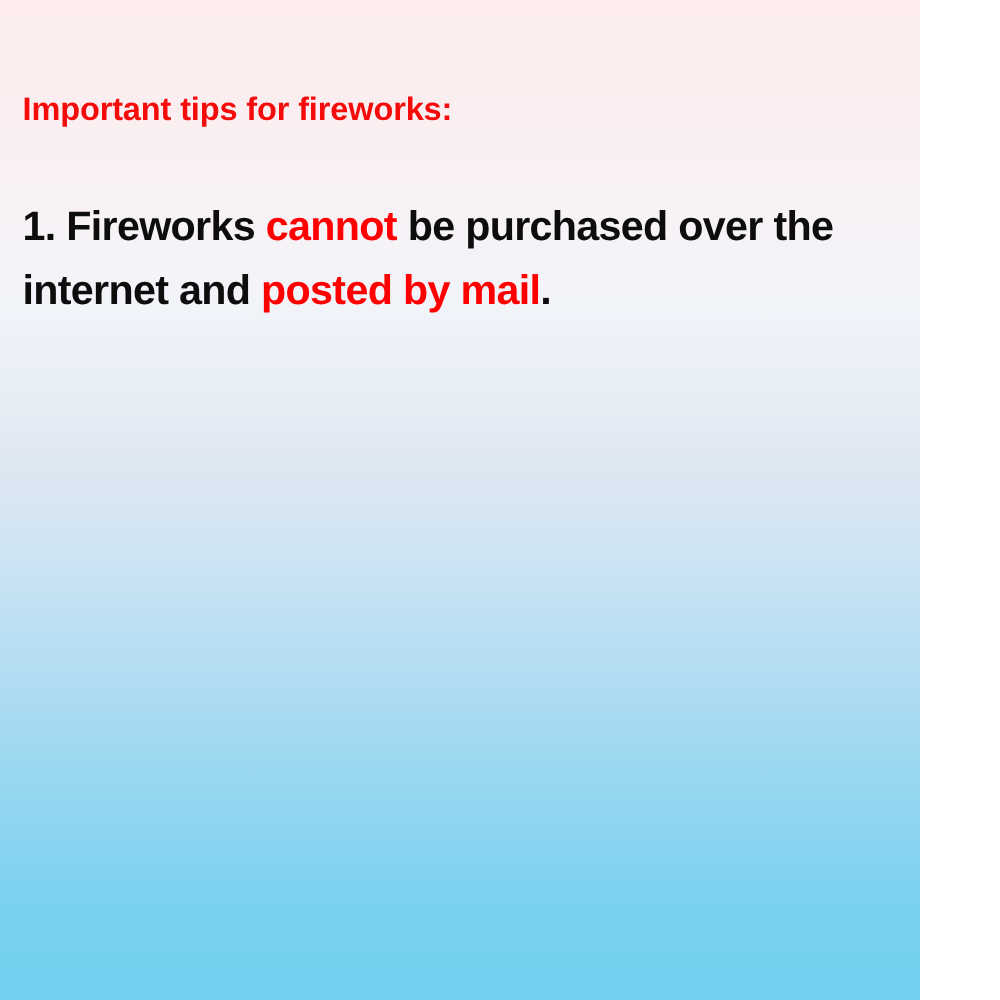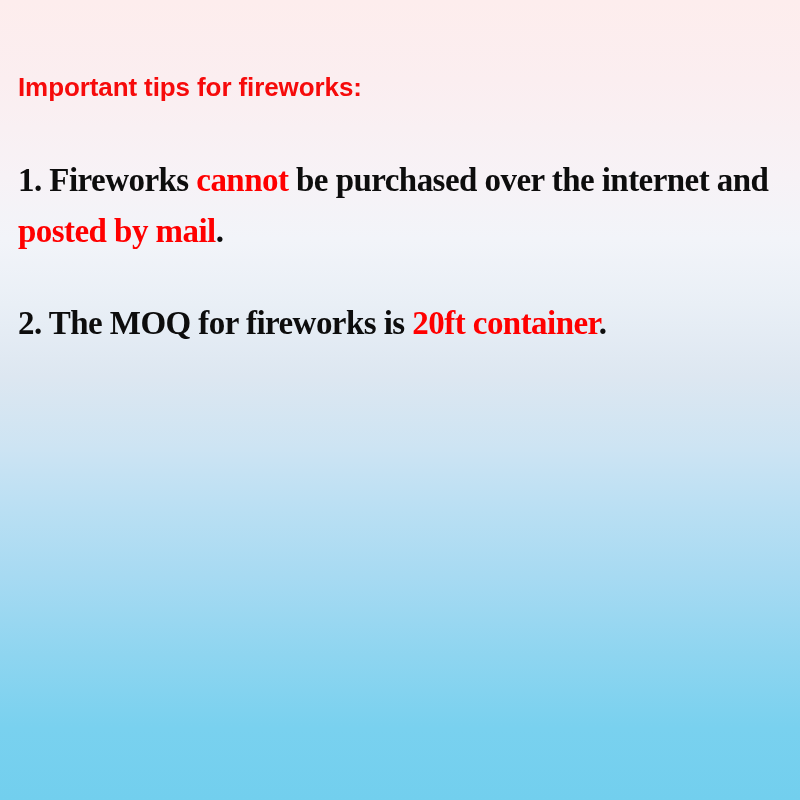--- a/index.html
+++ b/index.html
@@ -8,21 +8,21 @@
   }
   body {
     width: 800px;
     height: 800px;
     overflow: hidden;
     font-family: "Liberation Sans", sans-serif;
   }
 
   #poster {
     position: relative;
-    width: 800px;
+    width: 736px;
     height: 800px;
     box-sizing: border-box;
     background: linear-gradient(to bottom,
       #fdeded 0%,
       #fbeef0 10%,
       #f7f2f6 22%,
       #f2f4f9 30%,
       #e9eff6 38%,
       #dde7f1 47%,
       #cde4f3 56%,
@@ -59,21 +59,20 @@
   }
 
   .tip-item {
     color: #0d0d0d;
     font-size: 33px;
     font-weight: bold;
     line-height: 51px;
     letter-spacing: -0.55px;
     margin-bottom: 41px;
     word-spacing: 0px;
-    font-family: Liberation Serif, serif;
   }
   .tip-item:last-child {
     margin-bottom: 0;
   }
 
   .hl {
     color: #ff0000;
   }
 
   .seg {
@@ -85,20 +84,17 @@
 
 <div id="poster">
 
   <h1 class="tips-title">Important tips for fireworks:</h1>
 
   <ul class="tips-list">
     <li class="tip-item">
       <span class="seg">1.</span><span class="seg"> Fireworks </span><span class="seg hl">cannot</span><span class="seg"> be purchased over the internet and </span><span class="seg hl">posted by mail</span><span class="seg">.</span>
     </li>
 
-    <li class="tip-item">
-      <span class="seg">2.</span><span class="seg"> The MOQ for fireworks is </span><span class="seg hl">20ft container</span><span class="seg">.</span>
-    </li>
 
 
   </ul>
 
 </div>
 
 </body></html>

